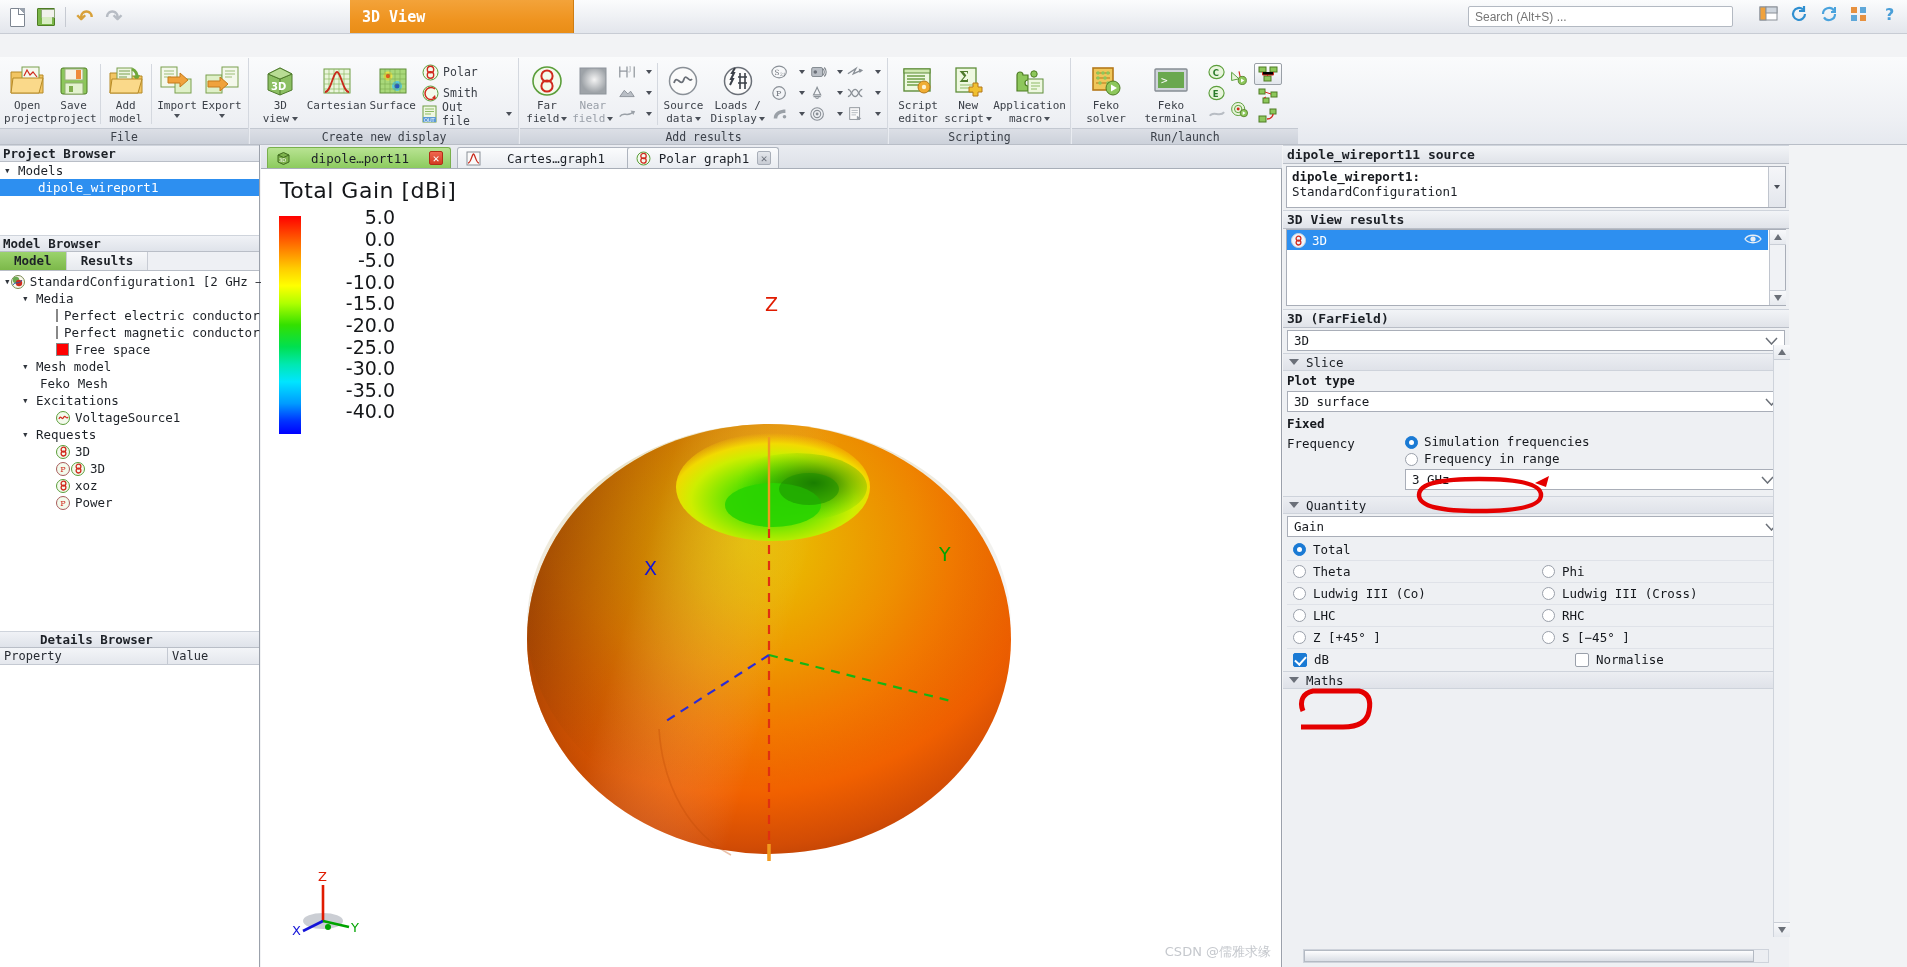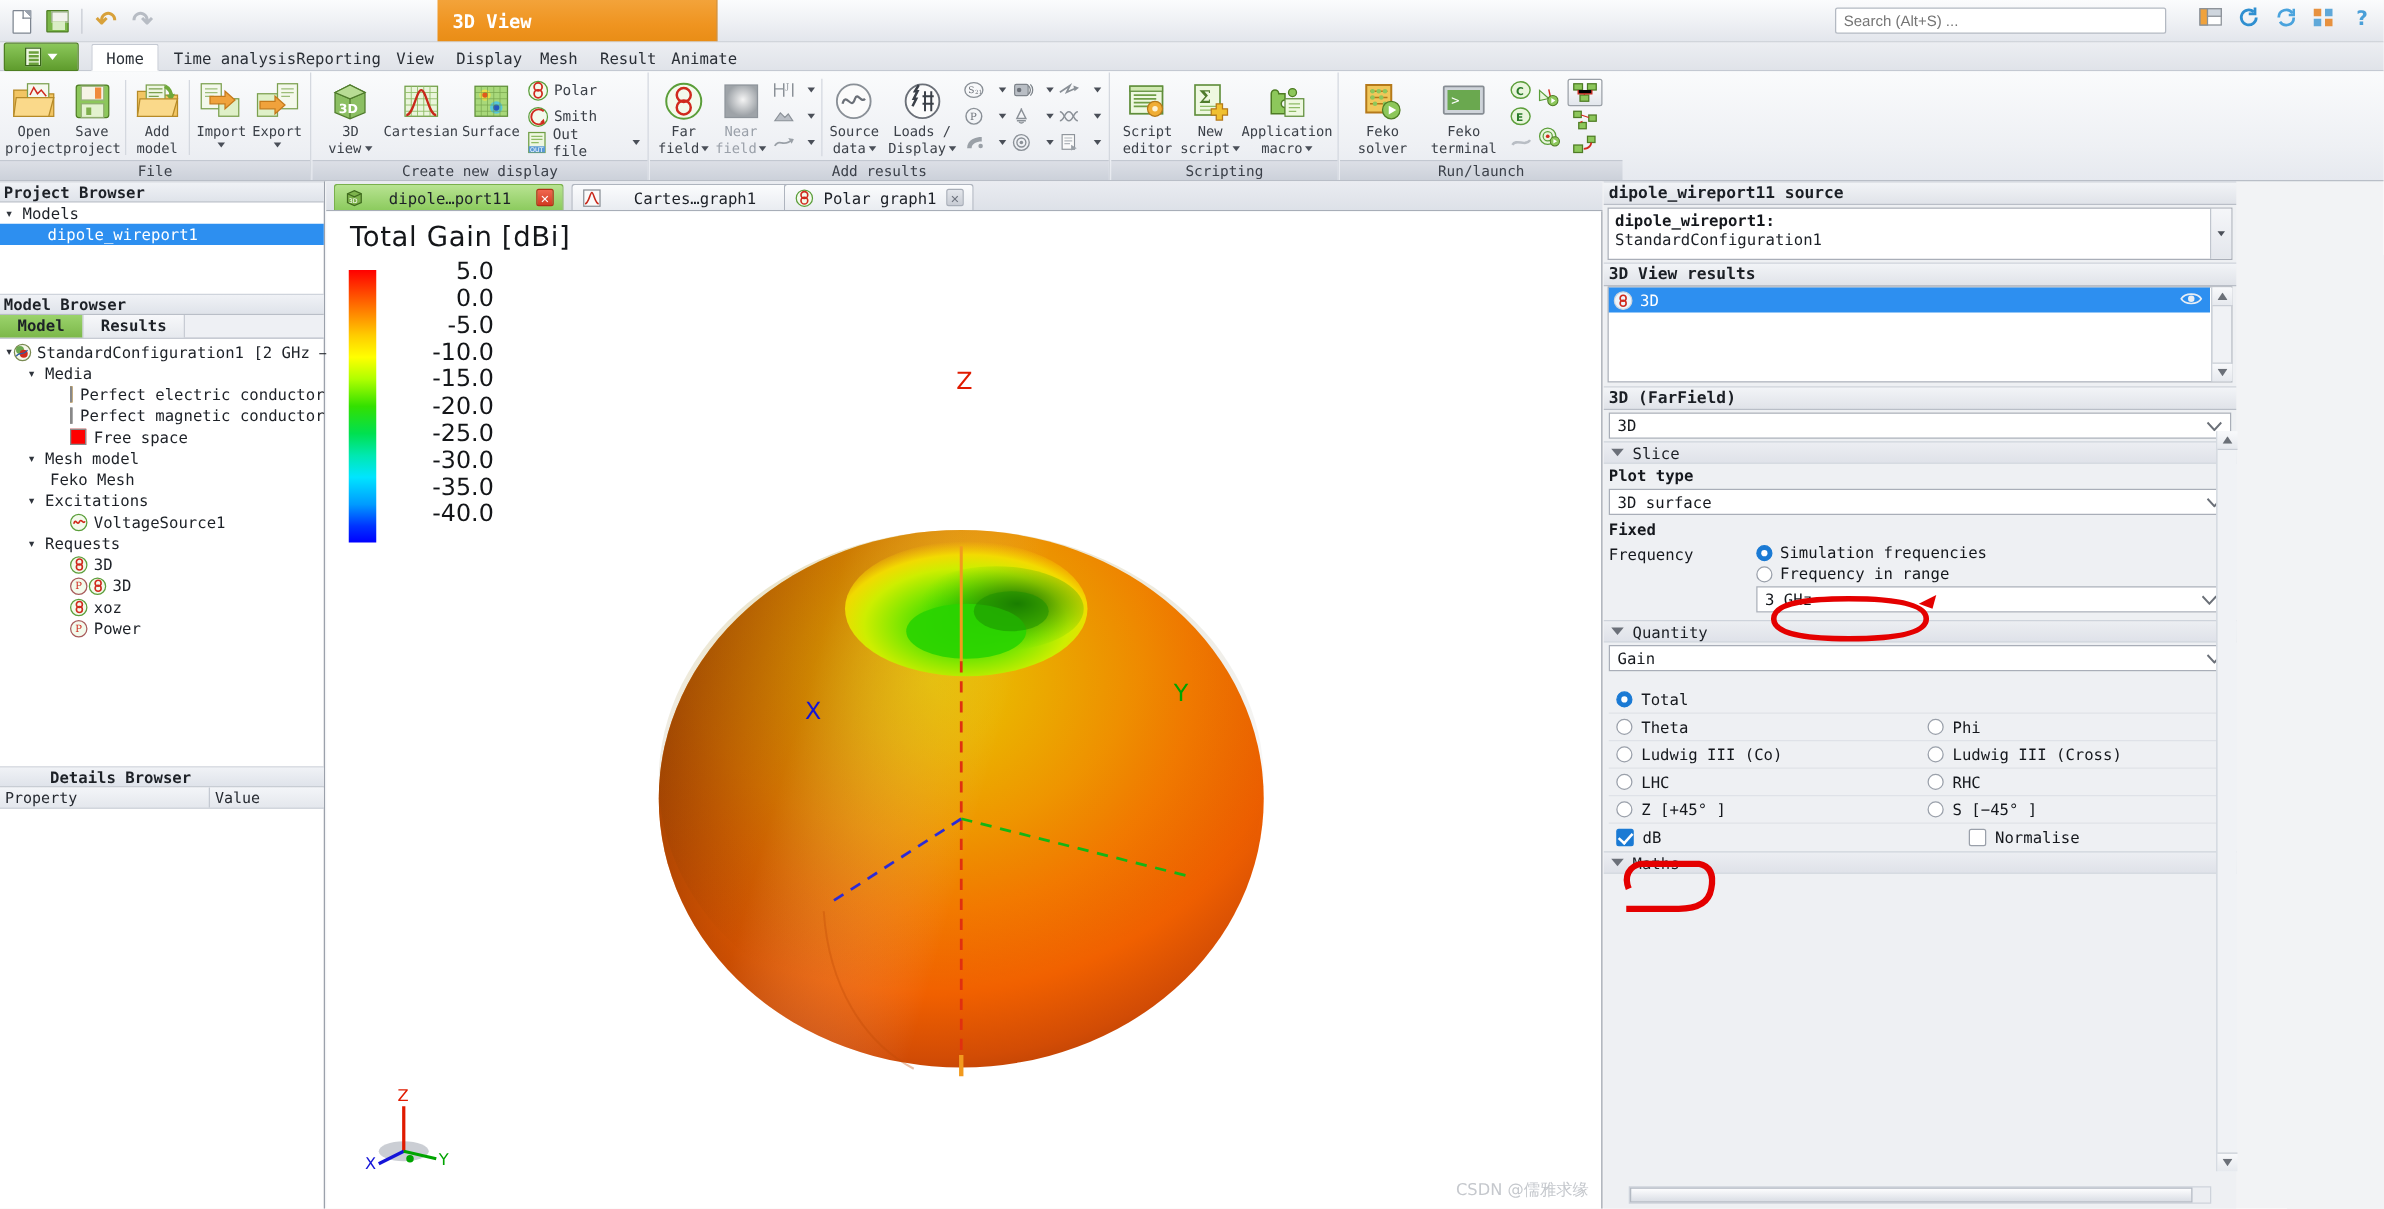--- a/index.html
+++ b/index.html
@@ -316,34 +316,20 @@
           </svg>
       </div>
       <div class="ti">
         <svg width="20" height="18" viewBox="0 0 20 18">
             <text x="6" y="15" font-size="16" font-family="DejaVu Sans" fill="#4a9fd8" font-weight="bold">?</text>
           </svg>
       </div>
     </div>
   </div>
 
-  <div class="ribbon-tabs">
-    <div class="appmenu">
-      <div class="bk"></div>
-      <div class="cv"></div>
-    </div>
-    <div class="rtab active" style="left:73px;">Home</div>
-    <div class="rtab" style="left:128px;">Time analysis</div>
-    <div class="rtab" style="left:226px;">Reporting</div>
-    <div class="rtab" style="left:306px;">View</div>
-    <div class="rtab" style="left:354px;">Display</div>
-    <div class="rtab" style="left:421px;">Mesh</div>
-    <div class="rtab" style="left:469px;">Result</div>
-    <div class="rtab" style="left:526px;">Animate</div>
-  </div>
 
   <div class="ribbon">
 
     <div class="rgroup" style="left:0px; width:249px;">
       <div class="rgroup-inner">
         <div class="bigbtn">
           <div class="ic">
             <svg width="36" height="32" viewBox="0 0 36 32">
               <path d="M2 7h11l3 3h18v18H2z" fill="#f2c563" stroke="#b68a27"></path>
               <rect x="13" y="2" width="17" height="13" fill="#f5f8ee" stroke="#7ba04f"></rect>
@@ -945,21 +931,21 @@
       <div class="trow" style="padding-left:56px;">
         <span class="ico-circle" style="border-color:#a85b5b;">
           <svg width="11" height="11" viewBox="0 0 11 11">
               <text x="2.2" y="8.6" font-size="8" fill="#d02a1e" font-family="DejaVu Serif">P</text>
             </svg>
         </span>
         <span>Power</span>
       </div>
     </div>
 
-    <div class="panel-hdr" style="margin-top:42px;padding-left:40px;">Details Browser</div>
+    <div class="panel-hdr" style="margin-top:60px;padding-left:40px;">Details Browser</div>
     <div class="dtl-hdr-row">
       <div style="width:168px;border-right:1px solid #c4c9d2;">Property</div>
       <div style="flex:1;">Value</div>
     </div>
   </div>
 
   <div class="doctabs">
     <div class="dtab active" style="left:6px; width:184px;">
       <span class="tab-ico">
         <svg width="15" height="15" viewBox="0 0 15 15">
@@ -1192,21 +1178,21 @@
       </div>
       <div class="combo">
         <span>Gain</span>
         <span class="cv">
           <svg width="13" height="8" viewBox="0 0 13 8">
               <path d="M1 1 L6.5 7 L12 1" fill="none" stroke="#6b7078" stroke-width="1.5"></path>
             </svg>
         </span>
       </div>
 
-      <div class="qty-grid" style="margin:12px 4px 0 4px;">
+      <div class="qty-grid" style="margin:2px 4px 0 4px;">
         <div class="qty-row">
           <div style="flex:1 0 100%;">
             <span class="rb on"></span>
             <span>Total</span>
           </div>
         </div>
         <div class="qty-row">
           <div>
             <span class="rb"></span>
             <span>Theta</span>

